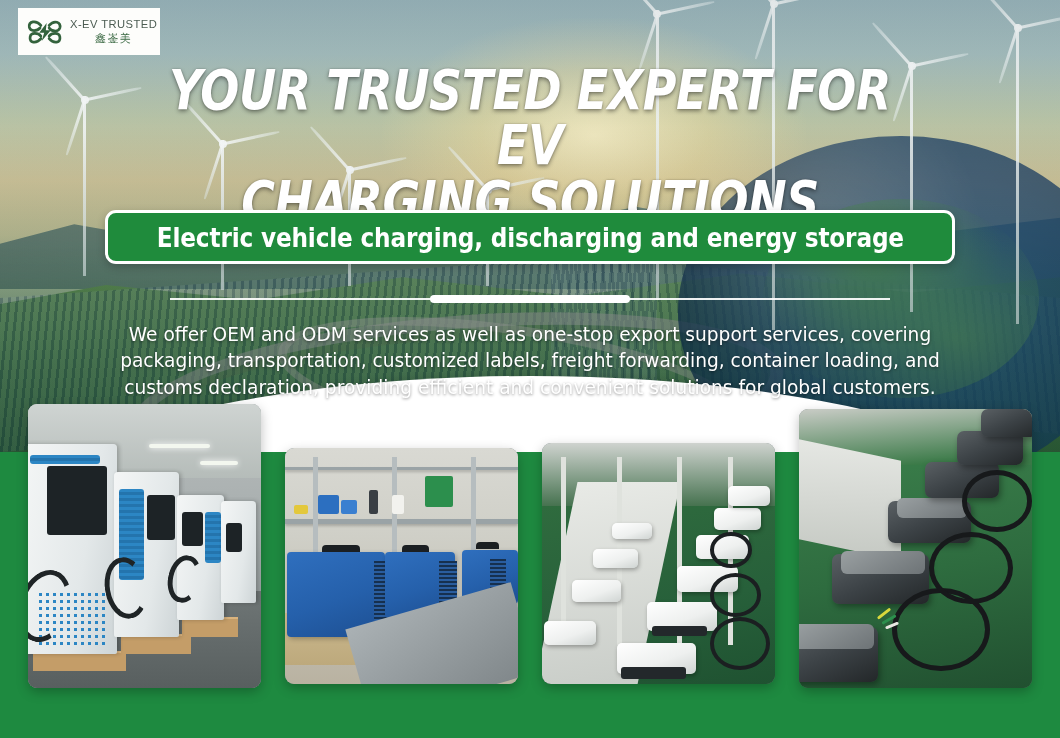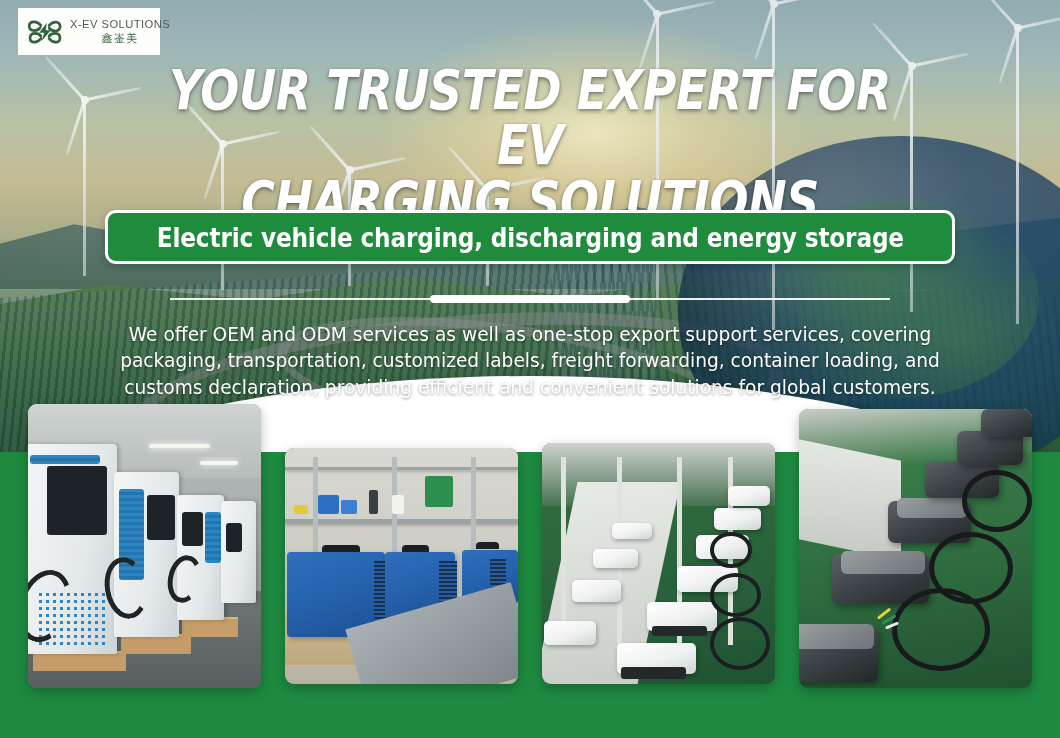--- a/index.html
+++ b/index.html
@@ -324,21 +324,21 @@
   <svg class="logo-mark" viewBox="0 0 48 46">
     <g fill="none" stroke="#33623c" stroke-width="3.3" stroke-linecap="round">
       <path d="M19 15 C13 8, 4 10, 5 17 C6 23, 15 22, 18 18"></path>
       <path d="M29 15 C35 8, 44 11, 42 18 C40 24, 31 22, 29 18"></path>
       <path d="M19 31 C13 38, 5 36, 6 29 C7 23, 16 24, 19 28"></path>
       <path d="M29 31 C35 38, 43 36, 42 29 C41 23, 32 24, 29 28"></path>
     </g>
     <path d="M26 12 L17 24 L23 24 L20 34 L31 21 L25 21 Z" fill="#33623c"></path>
   </svg>
   <div class="logo-text">
-    <span class="logo-en">X-EV SOLUTIONS</span>
+    <span class="logo-en">X-EV TRUSTED</span>
     <span class="logo-cn">鑫崟美</span>
   </div>
 </div>
 
 <h1 class="headline">
   <span>YOUR TRUSTED EXPERT FOR EV</span><br>
   <span>CHARGING SOLUTIONS</span>
 </h1>
 
 <div class="banner">

